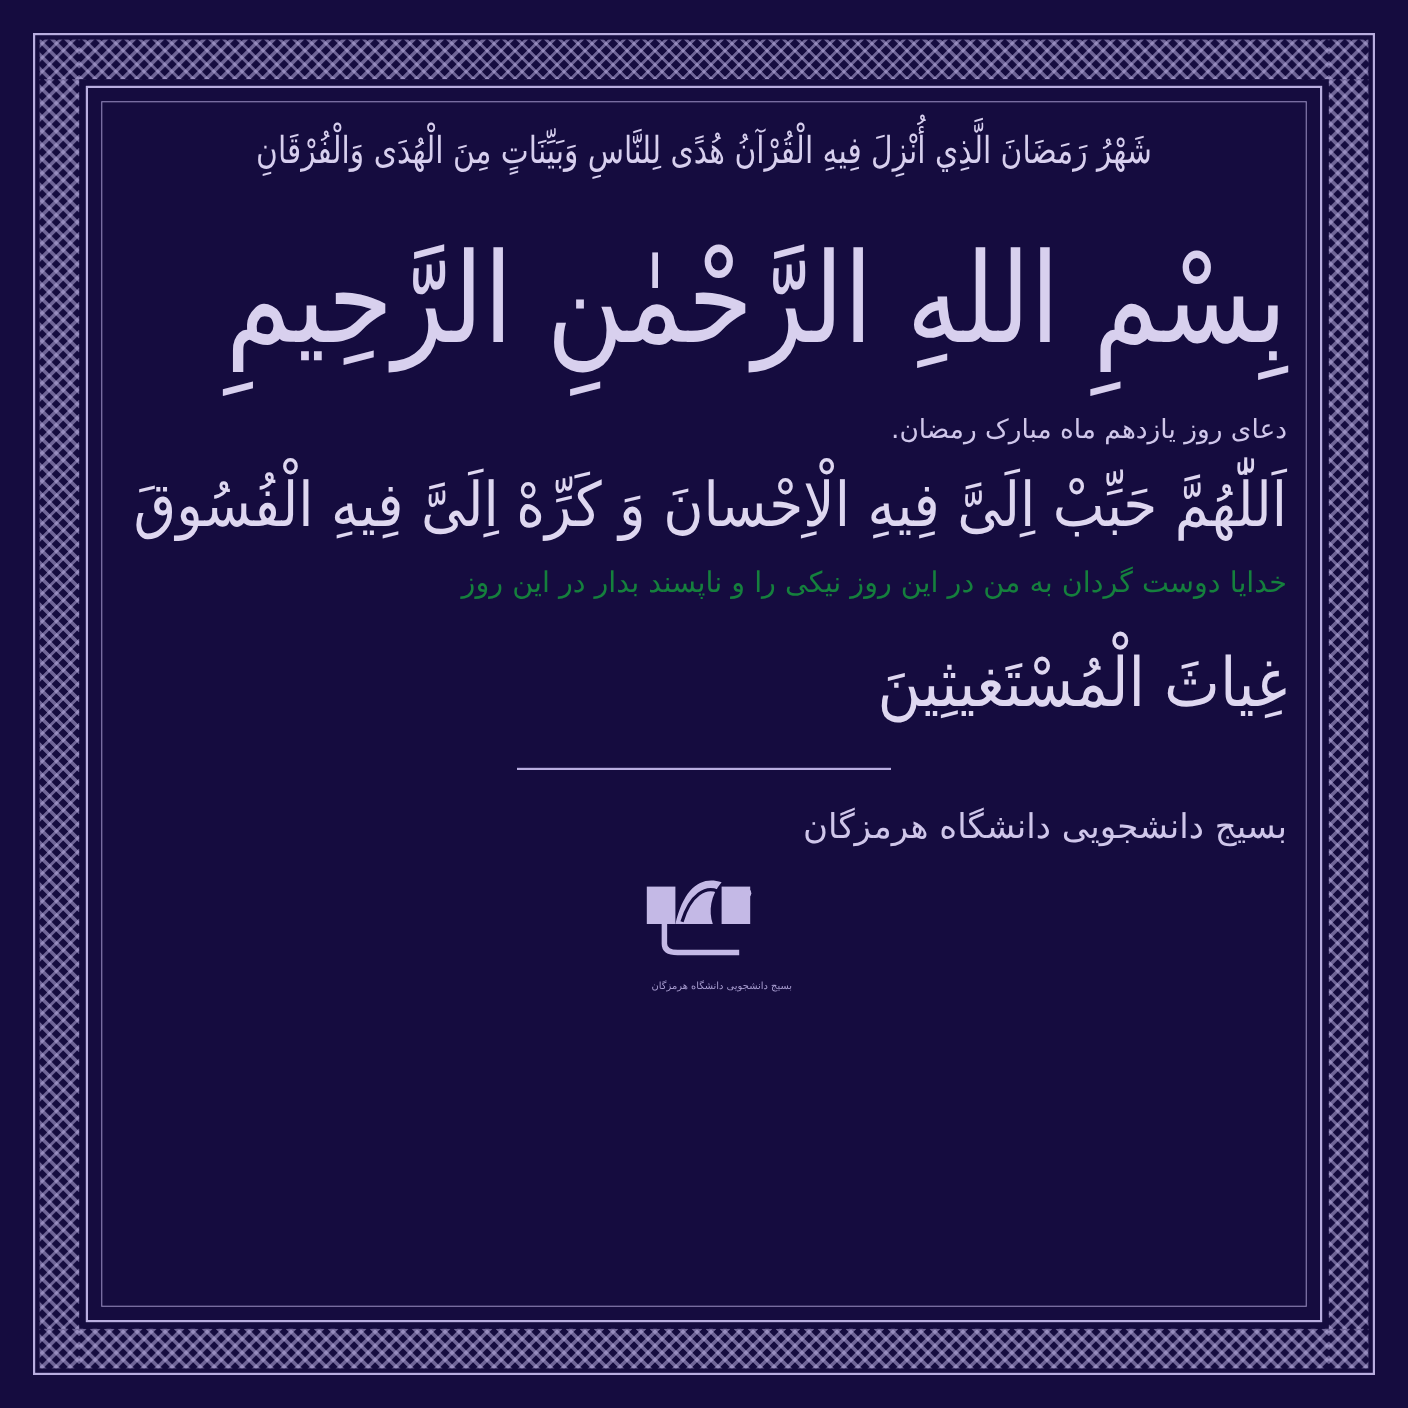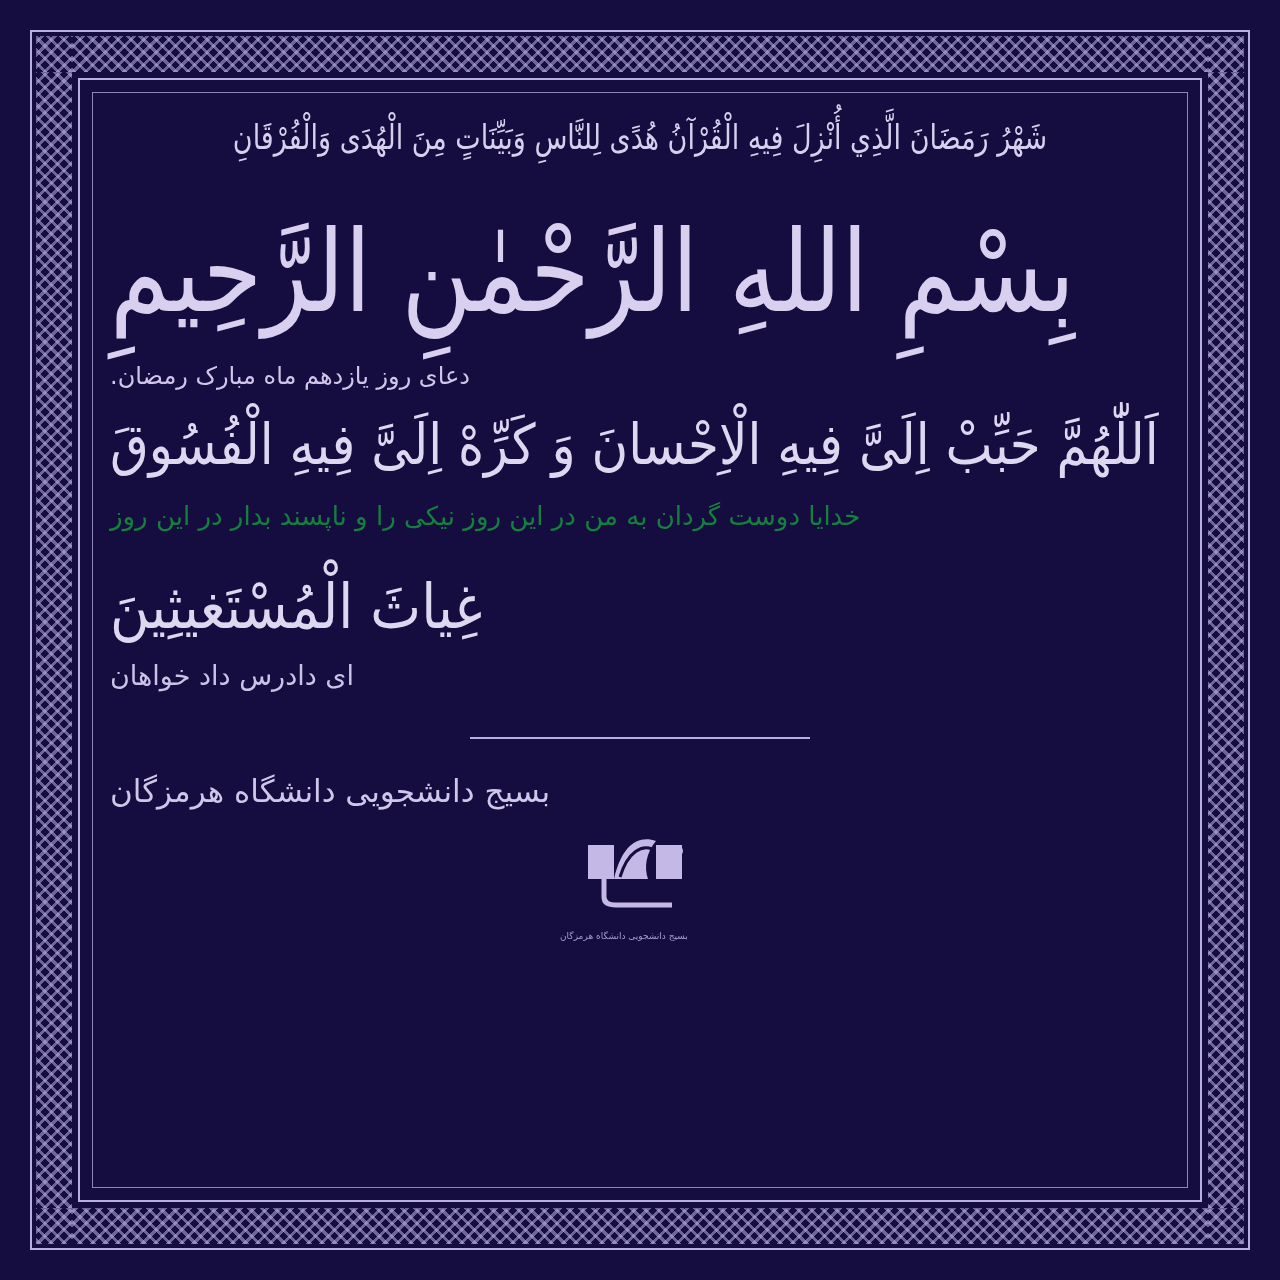--- a/index.html
+++ b/index.html
@@ -73,21 +73,21 @@
     box-sizing: border-box;
   }
 
   
   .content {
     position: absolute;
     left: 110px;
     top: 96px;
     right: 110px;
     bottom: 110px;
-    text-align: left;
+    text-align: right;
     color: #cfc6ea;
   }
 
   .topband {
     margin: 0 auto;
     width: 860px;
     height: 84px;
     display: flex;
     align-items: center;
     justify-content: center;
@@ -107,21 +107,21 @@
     margin-top: 32px;
     font-family: "DejaVu Sans", sans-serif;
     font-size: 96px;
     line-height: 1.25;
     color: #d8d0ee;
     direction: rtl;
     transform: scaleY(1.18);
   }
 
   .subtitle {
-    margin-top: 30px;
+    margin-top: 44px;
     font-size: 24px;
     color: #cfc6ea;
     direction: rtl;
     letter-spacing: 0.5px;
   }
 
   .block { margin-top: 22px; }
 
   .ar {
     font-family: "DejaVu Sans", sans-serif;
@@ -216,21 +216,20 @@
 
     <div class="subtitle">دعای روز یازدهم ماه مبارک رمضان.</div>
 
     <div class="block">
       <div class="ar">اَللّٰهُمَّ حَبِّبْ اِلَىَّ فِيهِ الْاِحْسانَ وَ كَرِّهْ اِلَىَّ فِيهِ الْفُسُوقَ</div>
       <div class="fa">خدایا دوست گردان به من در این روز نیکی را و ناپسند بدار در این روز</div>
     </div>
 
 
     <div class="closing-ar">غِياثَ الْمُسْتَغيثِينَ</div>
-    <div class="closing-fa">ای دادرس داد خواهان</div>
 
     <div class="divider"></div>
 
     <div class="credit">بسیج دانشجویی دانشگاه هرمزگان</div>
 
     <div class="logo-wrap">
       <div class="logo">
         <svg width="160" height="100" viewBox="0 0 160 100" aria-hidden="true">
           <rect x="28" y="18" width="26" height="34" fill="#c4b9e6"></rect>
           <rect x="96" y="18" width="26" height="34" fill="#c4b9e6"></rect>

